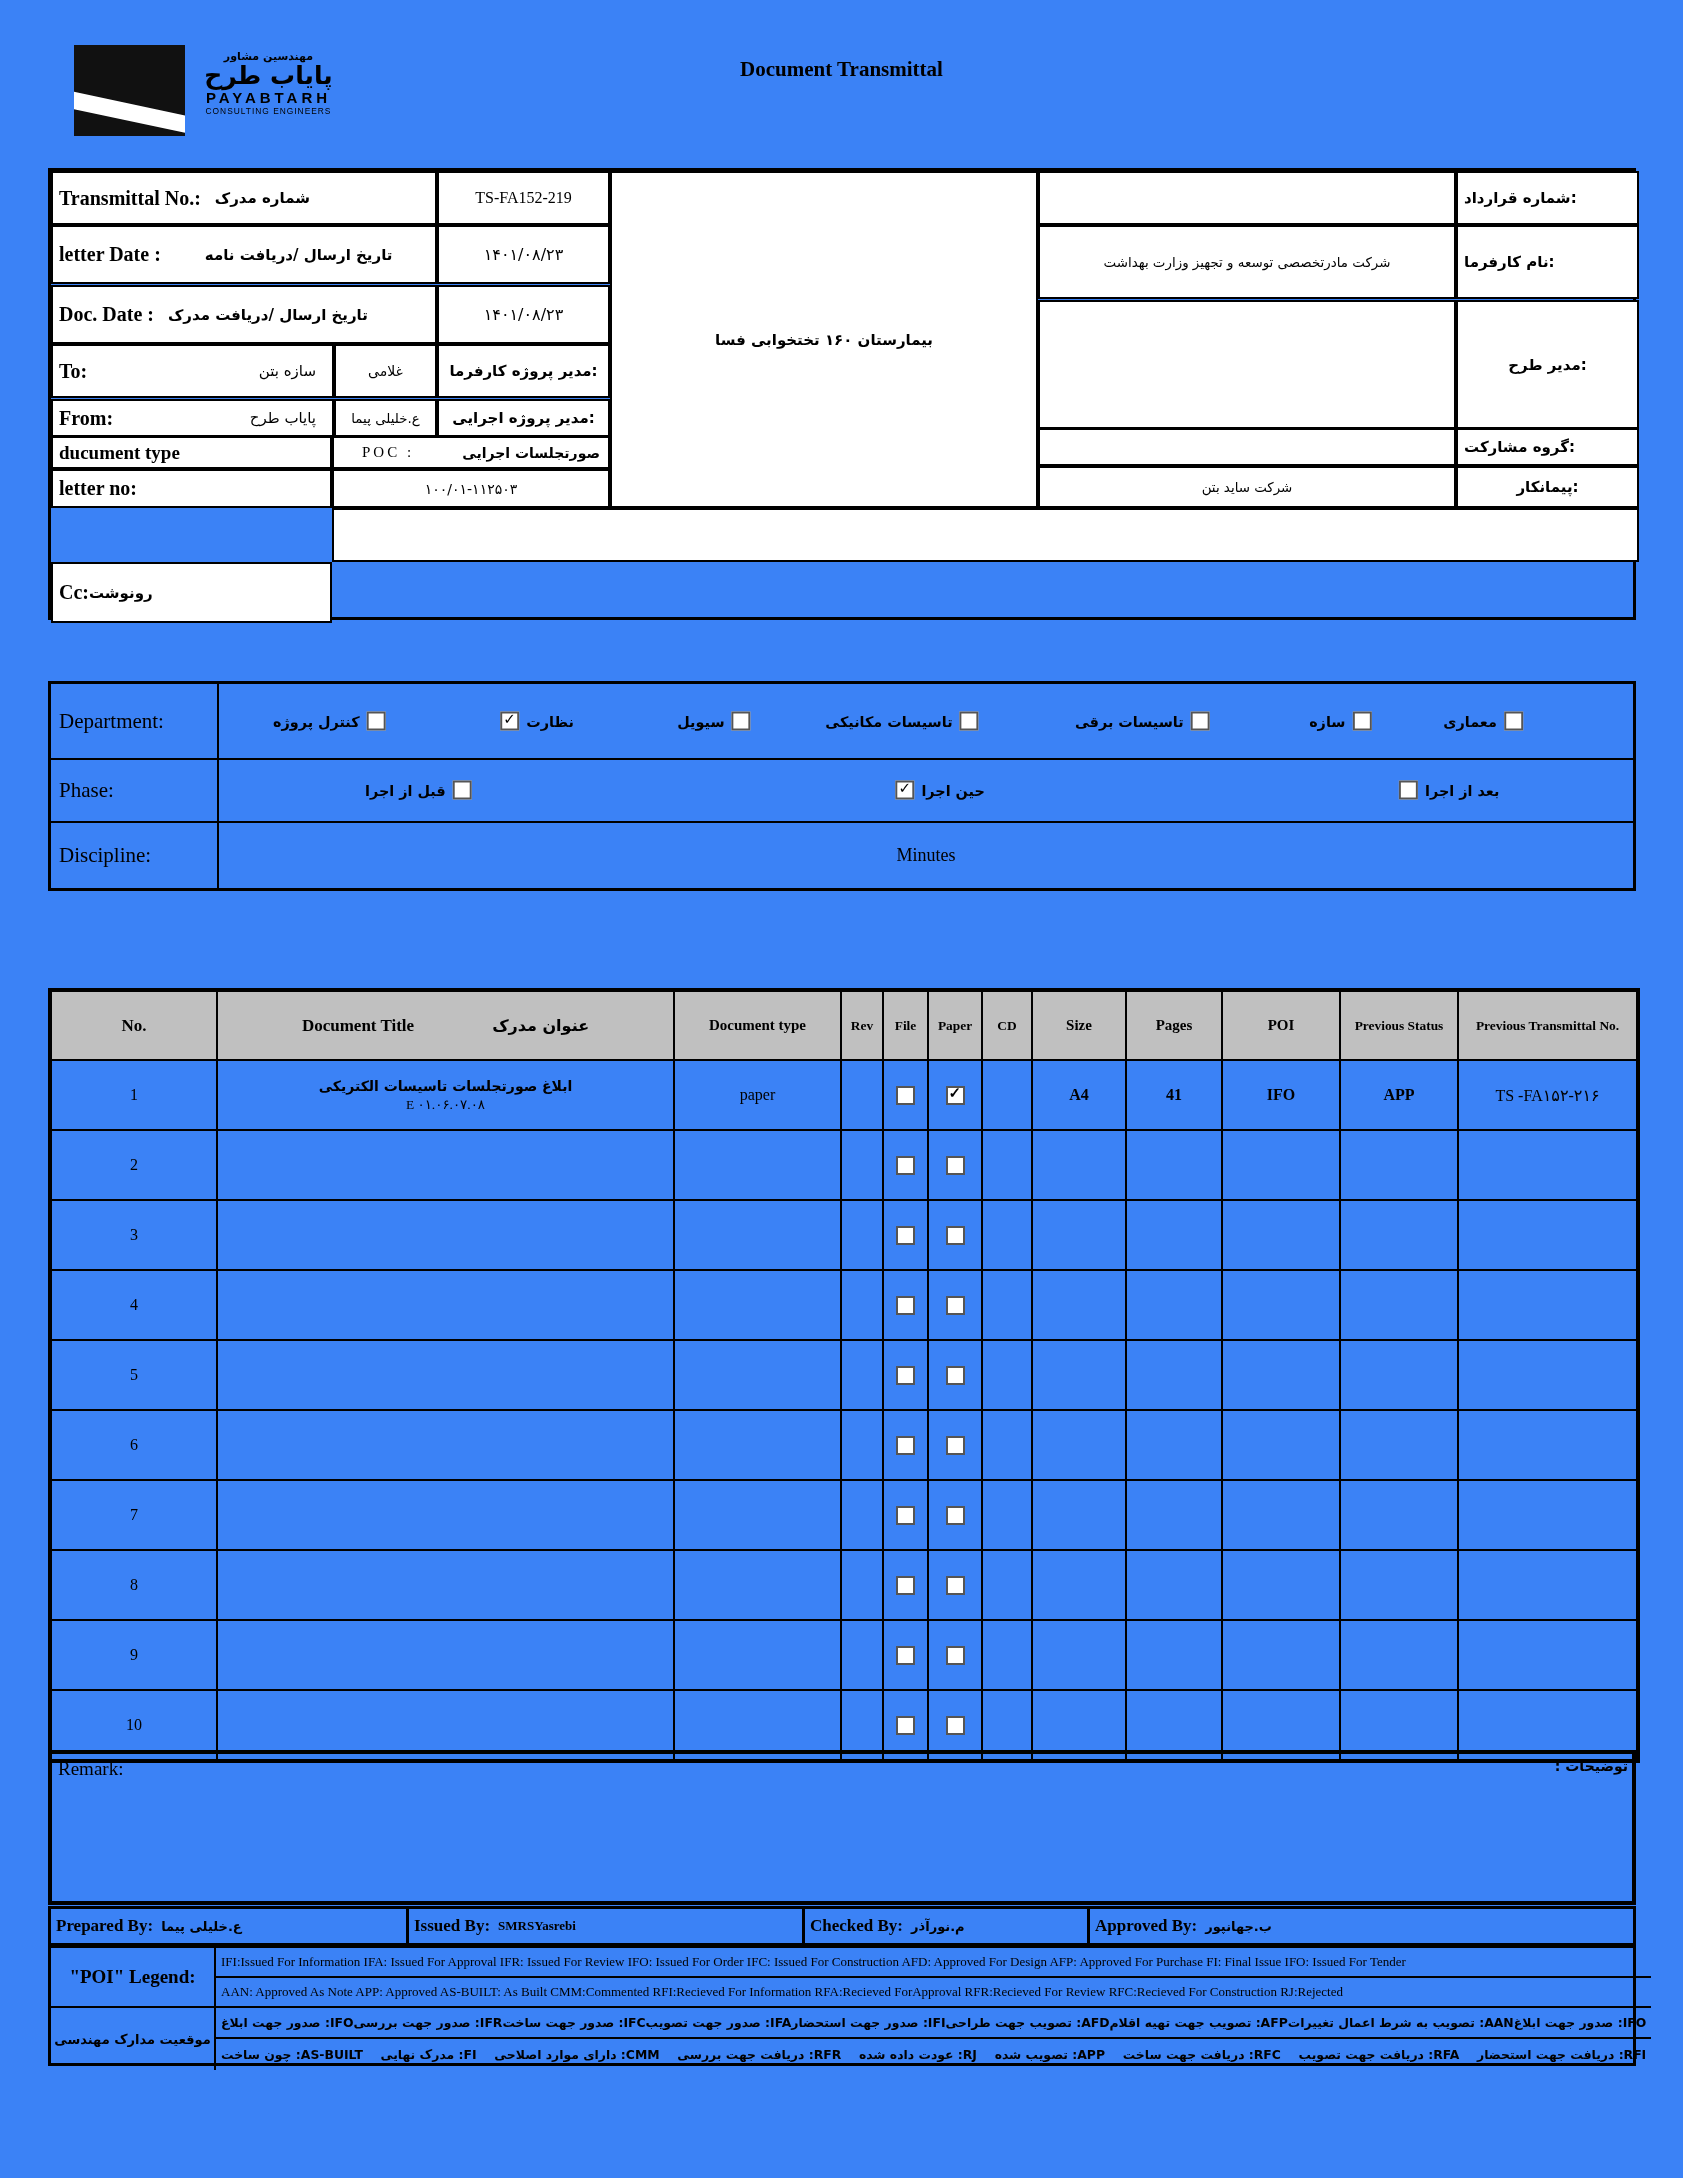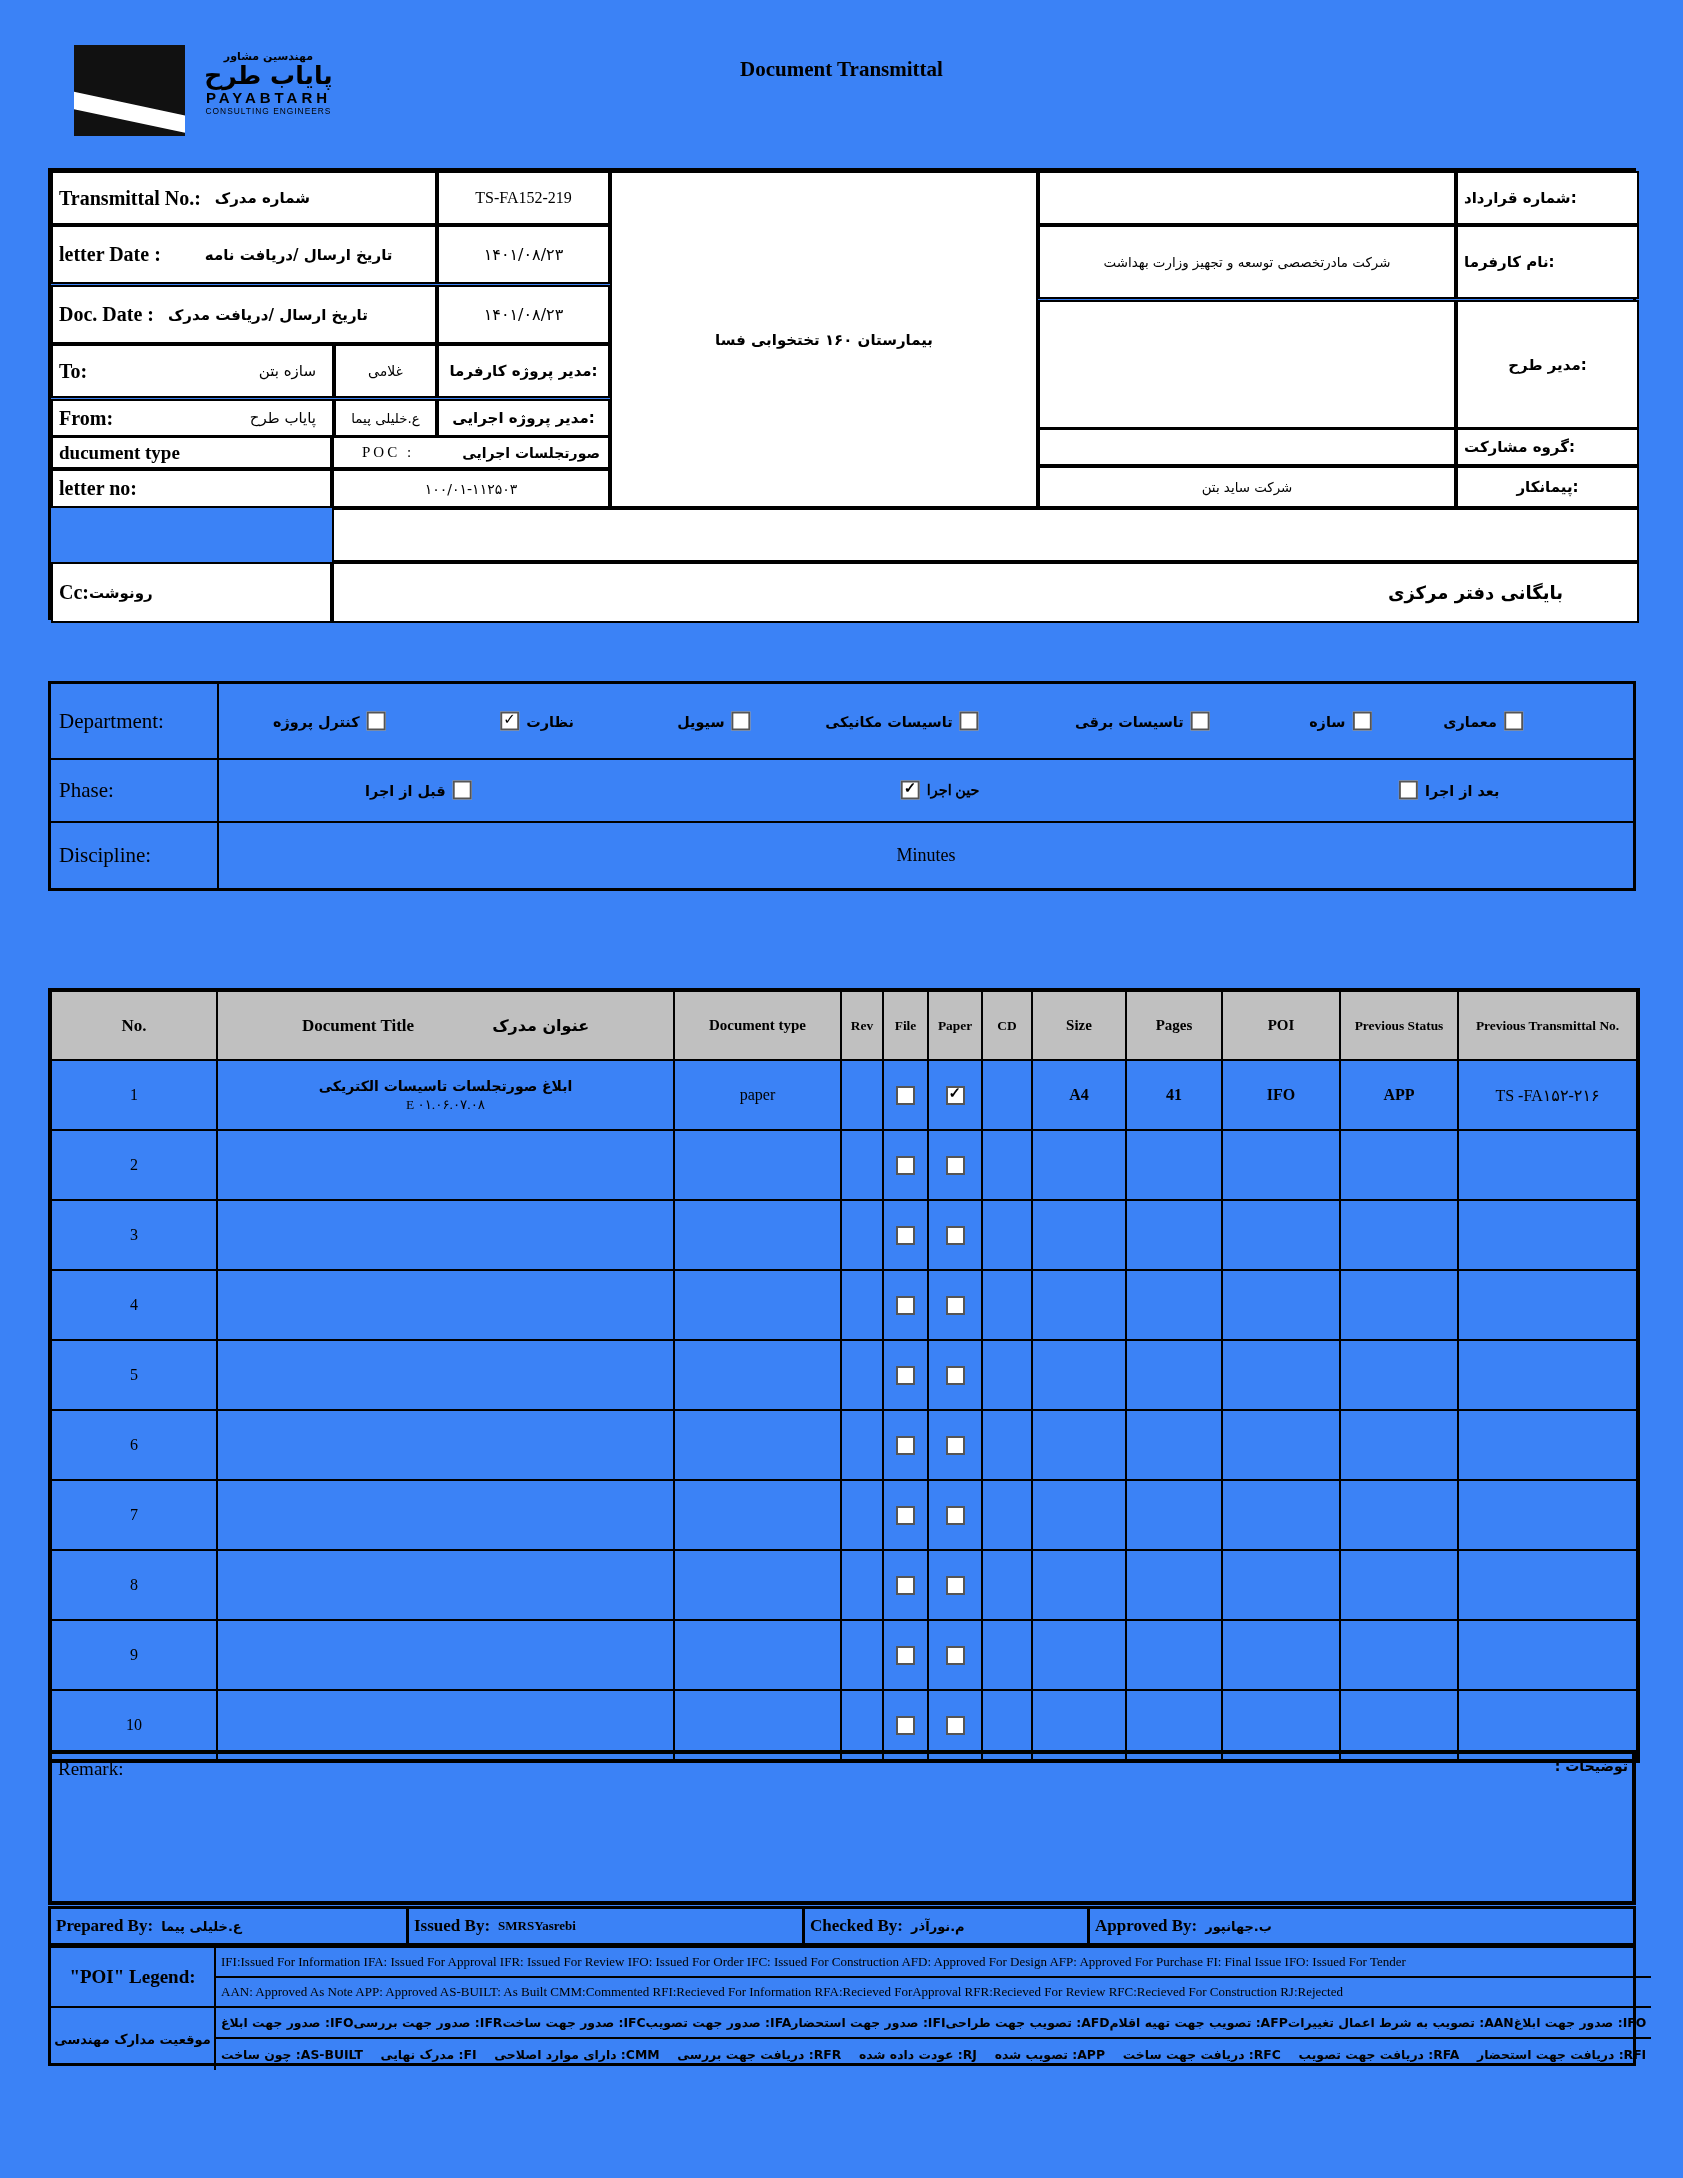--- a/index.html
+++ b/index.html
@@ -132,21 +132,20 @@
       <span class="lbl-en">letter no:</span>
     </div>
     <div class="cell ctr fa" style="left:281px;top:298px;width:278px;height:39px;font-size:14px;">۱۰۰/۰۱-۱۱۲۵۰۳</div>
 
     <div class="cell" style="left:281px;top:337px;width:1307px;height:54px;"></div>
 
     <div class="cell" style="left:0;top:391px;width:281px;height:61px;">
       <span class="lbl-en">Cc:</span>
         <span class="fa bold" style="font-size:15px;">رونوشت</span>
     </div>
-    <div class="cell rt fa bold" style="left:281px;top:391px;width:1307px;height:61px;font-size:18px;padding-right:74px;">بایگانی دفتر مرکزی</div>
 
     <div class="cell ctr fa bold" style="left:559px;top:0;width:428px;height:337px;font-size:15px;">بیمارستان ۱۶۰ تختخوابی فسا</div>
 
     <div class="cell" style="left:987px;top:0;width:418px;height:54px;"></div>
     <div class="cell fa rz-lbl" style="left:1405px;top:0;width:183px;height:54px;">شماره قرارداد:</div>
 
     <div class="cell ctr fa" style="left:987px;top:54px;width:418px;height:74px;font-size:13.4px;">شرکت مادرتخصصی توسعه و تجهیز وزارت بهداشت</div>
     <div class="cell fa rz-lbl" style="left:1405px;top:54px;width:183px;height:74px;">نام کارفرما:</div>
 
     <div class="cell" style="left:987px;top:129px;width:418px;height:129px;"></div>
@@ -193,21 +192,21 @@
           </span>
       </div>
     </div>
     <div class="drow" style="height:64px;">
       <div class="dlab">Phase:</div>
       <div class="dcontent">
         <span class="ditem fa" style="left:14.1%;">
             <span>قبل از اجرا</span>
             <span class="cb"></span>
           </span>
-        <span class="ditem fa" style="left:51%;font-family:Liberation Serif, serif;">
+        <span class="ditem fa" style="left:51%;">
             <span class="cb checked"></span>
             <span>حین اجرا</span>
           </span>
         <span class="ditem fa" style="left:87%;">
             <span class="cb"></span>
             <span>بعد از اجرا</span>
           </span>
       </div>
     </div>
     <div class="drow" style="height:67px;">

